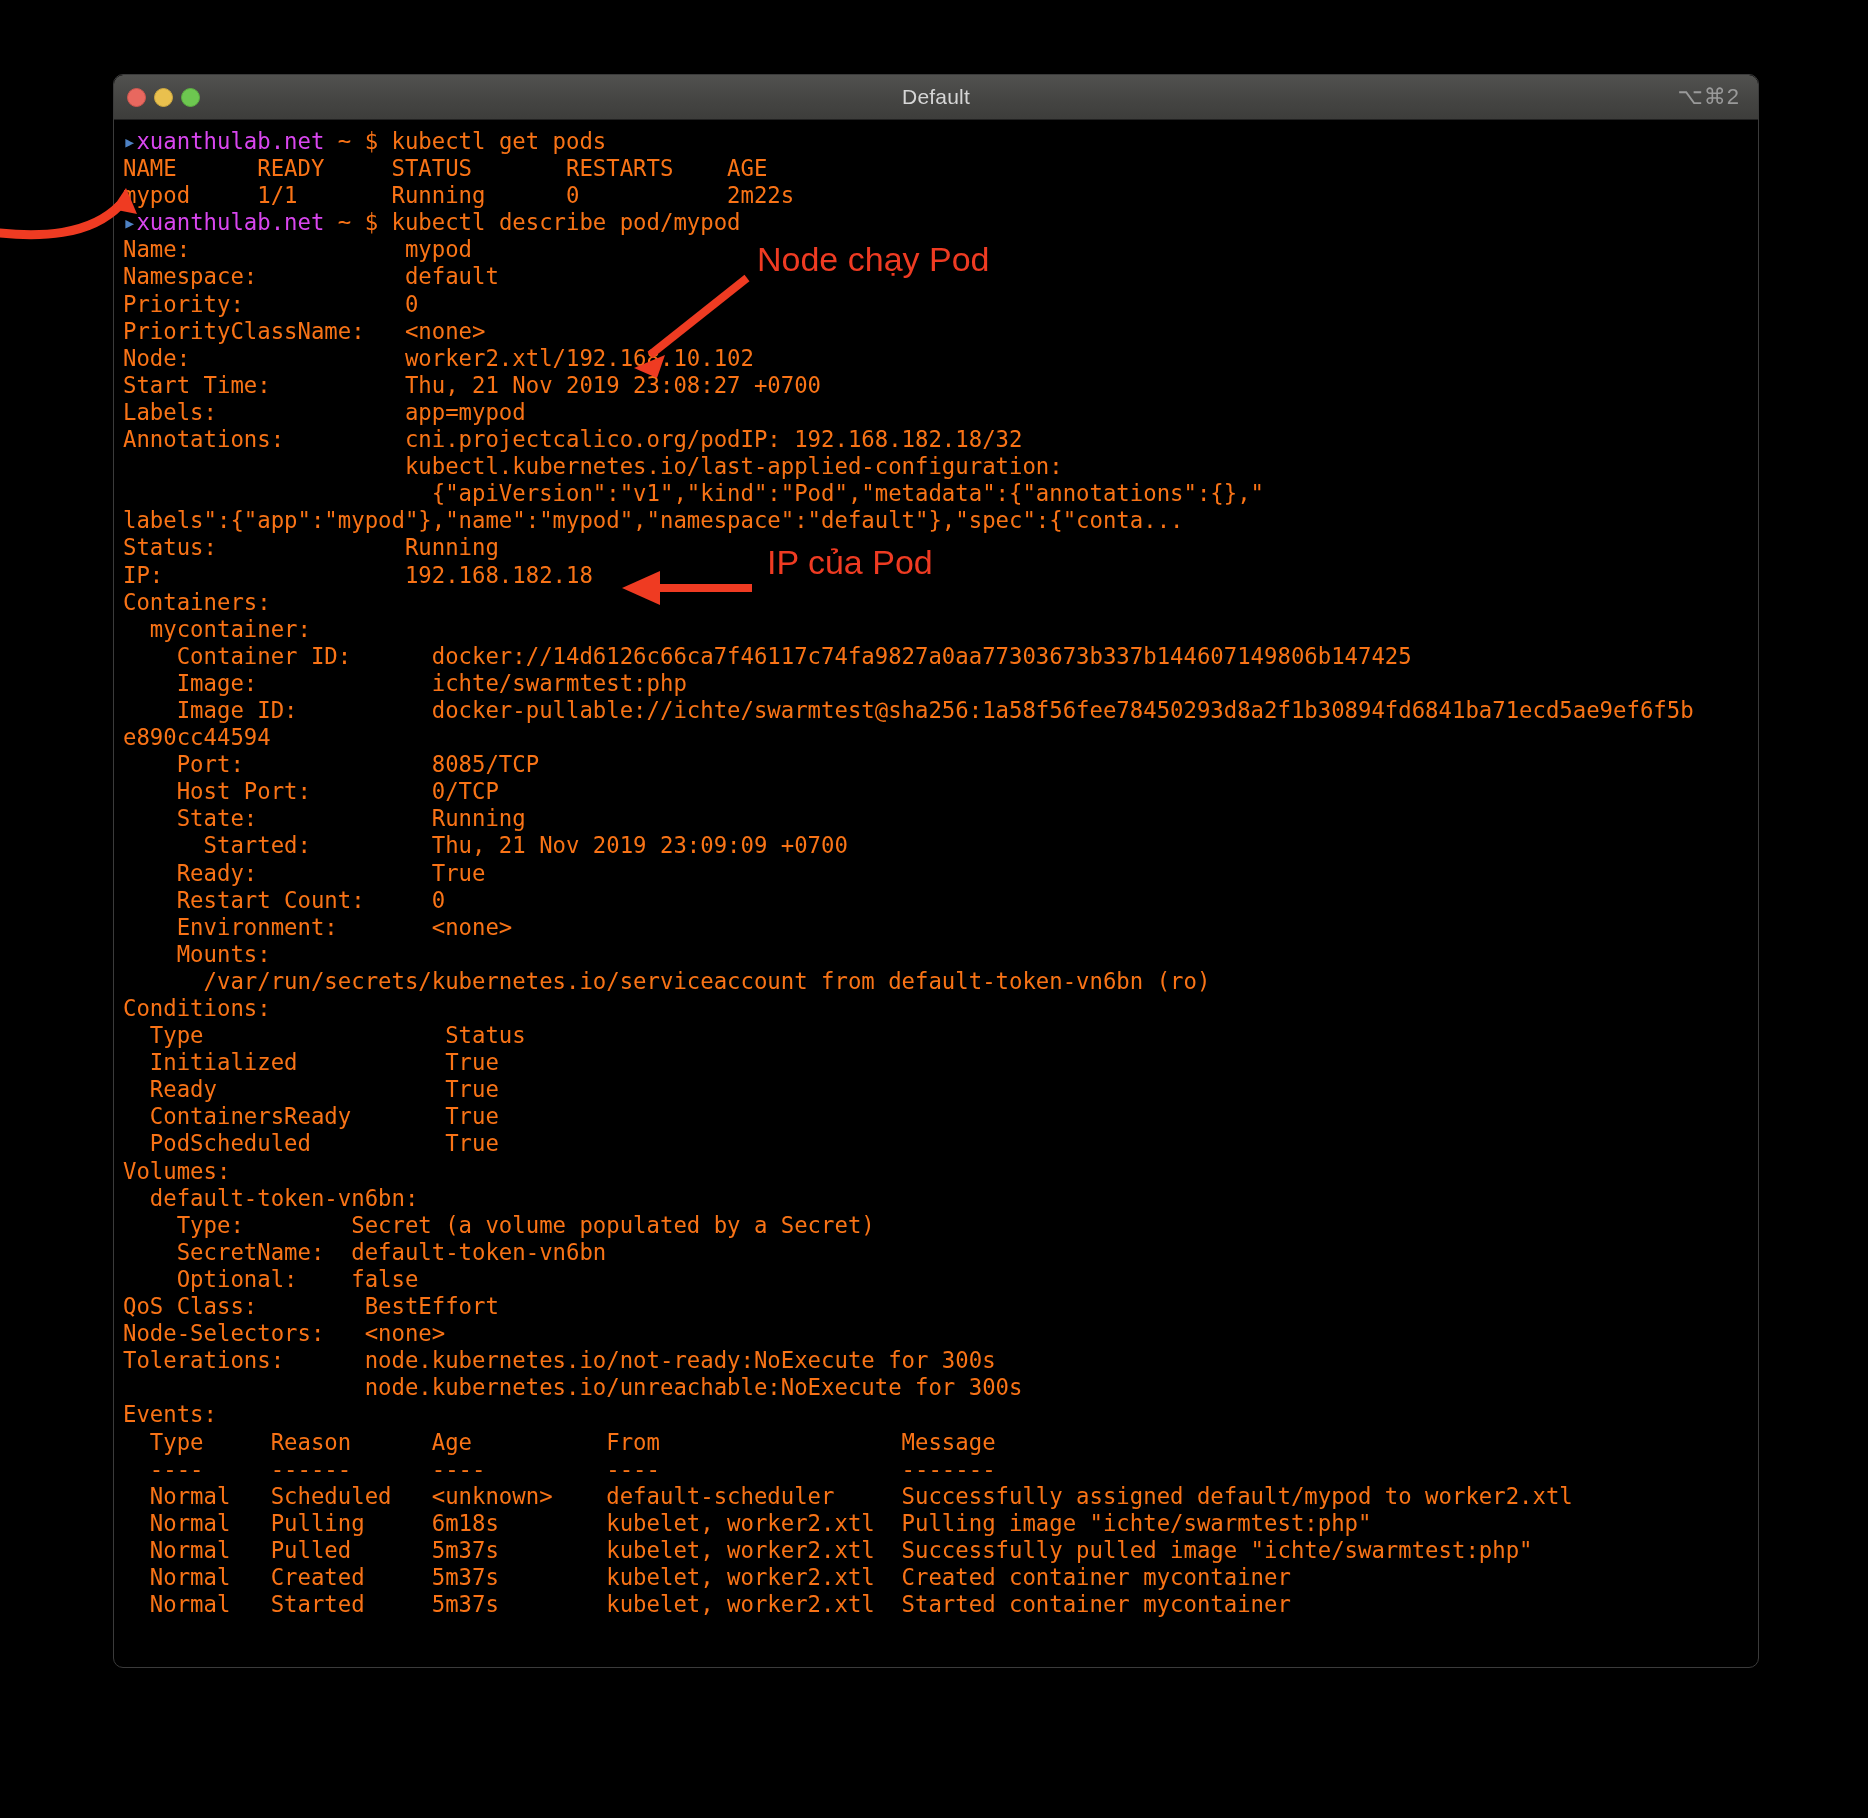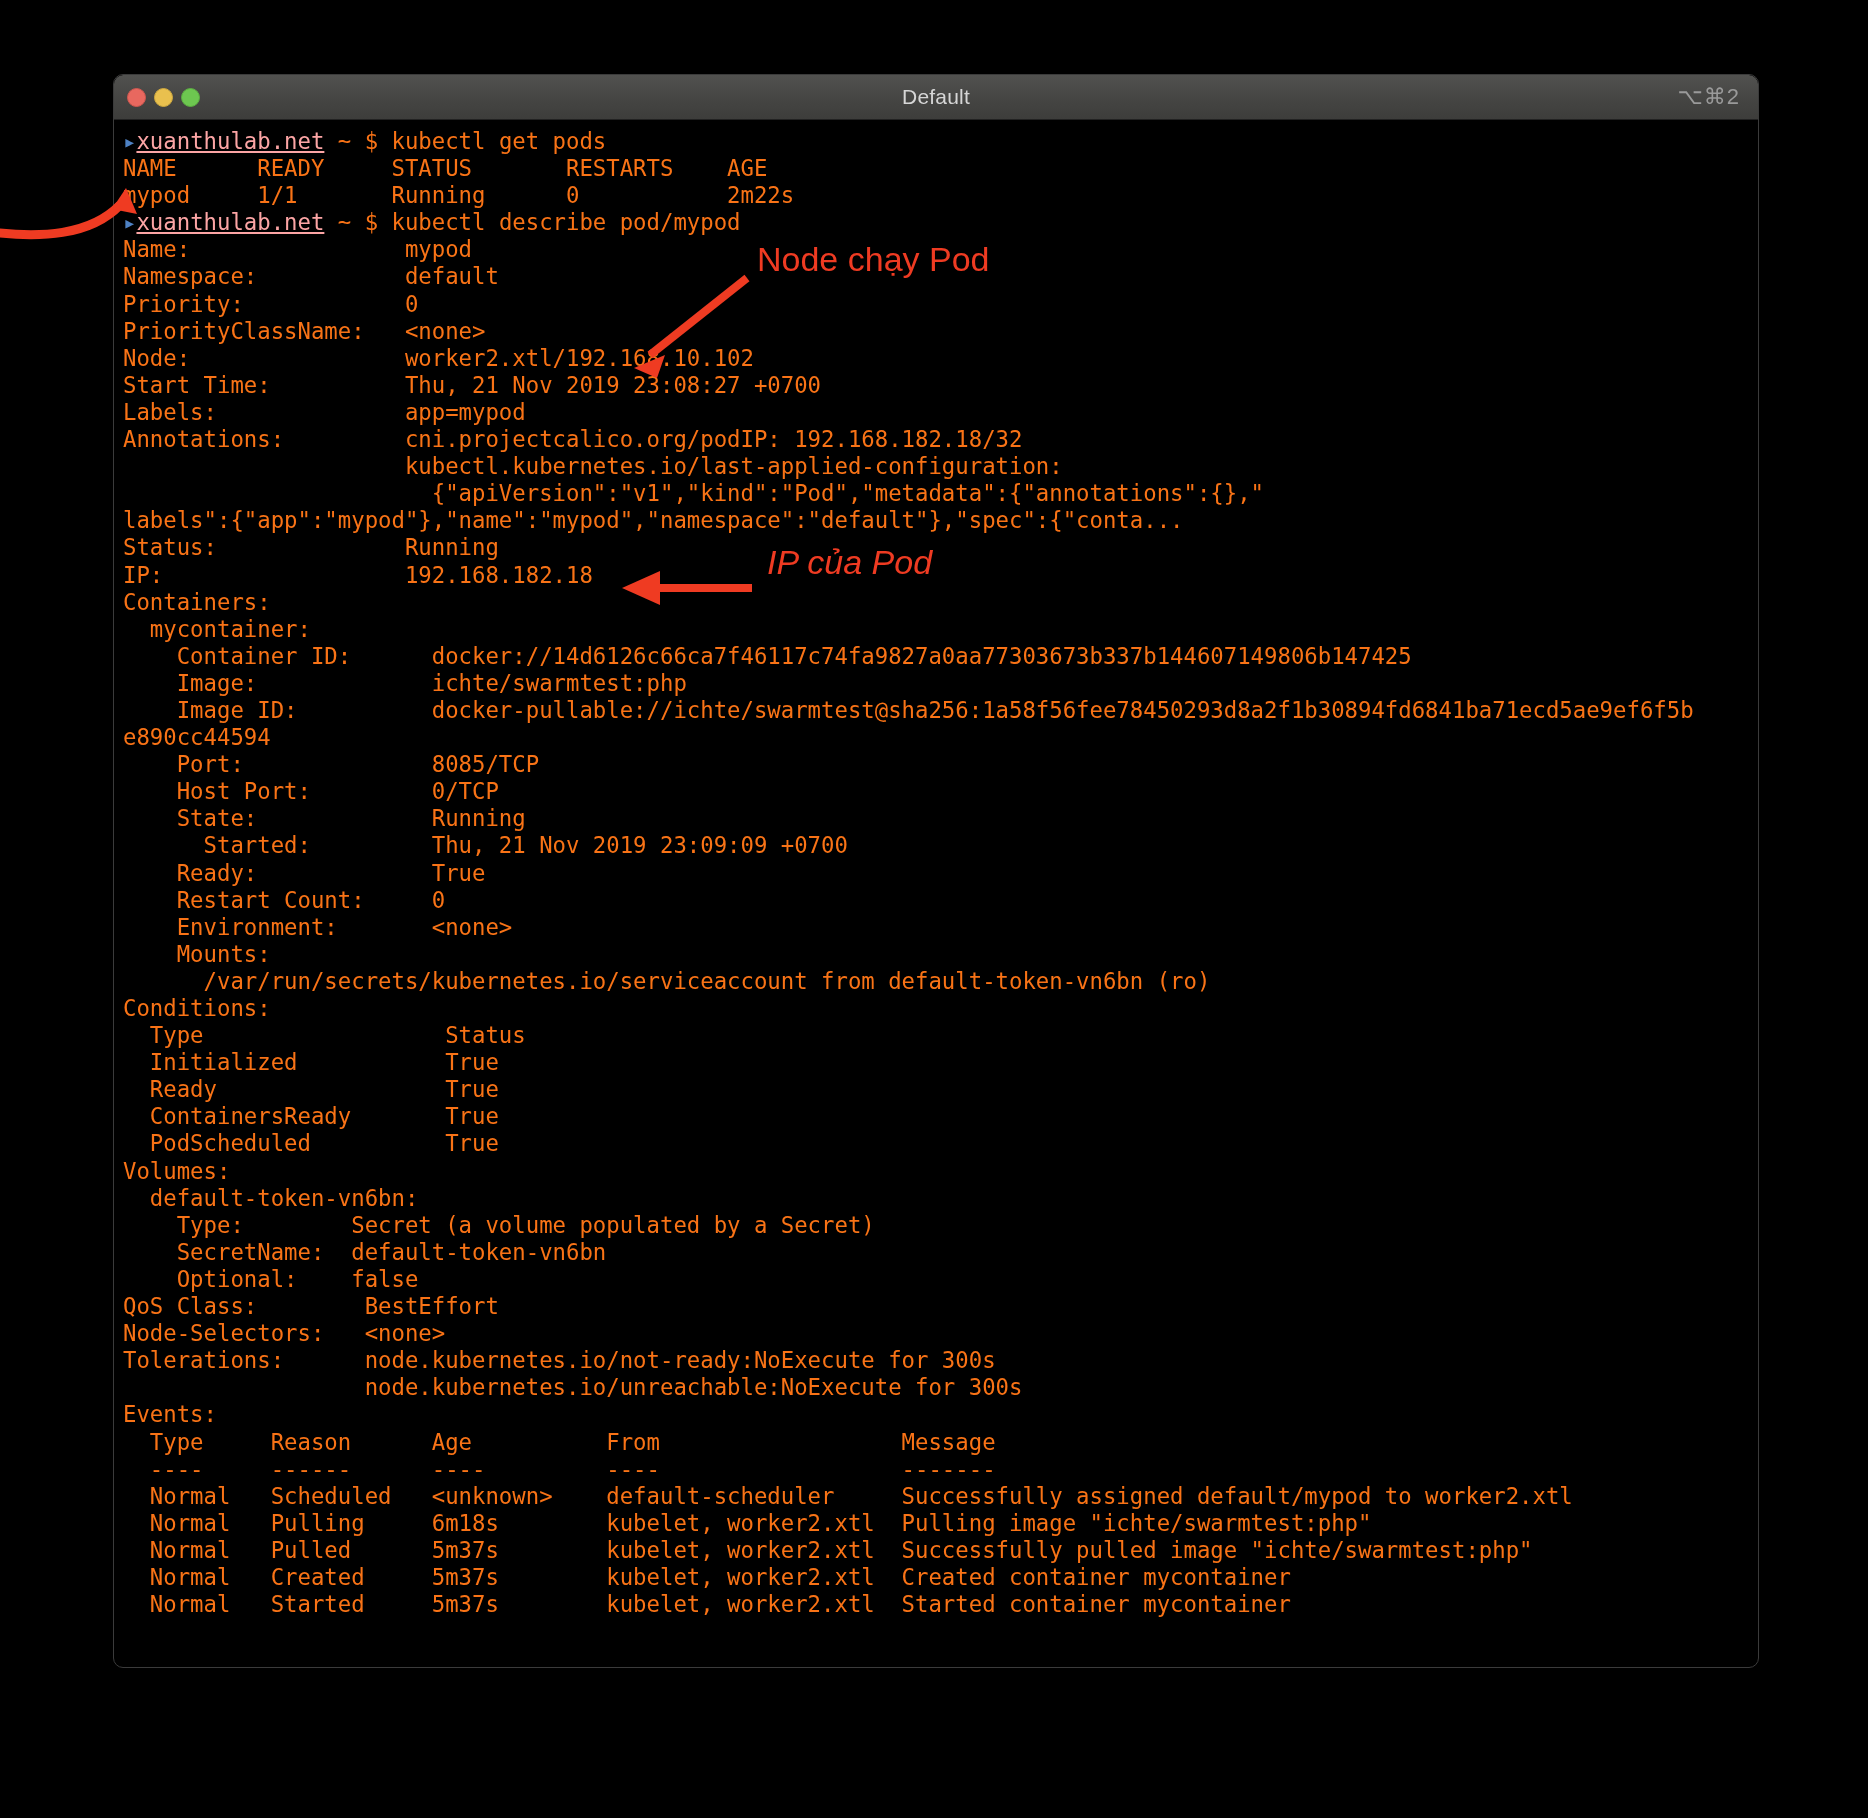--- a/index.html
+++ b/index.html
@@ -87,41 +87,41 @@
     font-size: 22.3px;
     line-height: 27.1px;
     white-space: pre;
     letter-spacing: 0px;
   }
   .line {
     padding-left: 9px;
     white-space: pre;
     min-height: 27.1px;
   }
-  .prompt-host { color: #fca5a5; text-decoration: underline; }
+  .prompt-host { color: #d946ef; }
   .prompt-marker { color: #4e82c4; }
   .plain { color: #f97316; }
 
   
   #annotations {
     position: absolute;
     left: 0; top: 0;
     width: 1489px;
     height: 1818px;
     pointer-events: none;
   }
   .annot-label {
     position: absolute;
     color: #ef3b22;
     font-family: "Liberation Sans", sans-serif;
     font-size: 34px;
     white-space: nowrap;
   }
   #annot-node-label { left: 757px; top: 240px; }
-  #annot-ip-label   { left: 767px; top: 543px; font-style: italic; }
+  #annot-ip-label   { left: 767px; top: 543px; }
 </style>
 </head>
 <body>
 
 <div id="terminal-window">
 
   <div id="title-bar">
     <div id="traffic-lights">
       <span class="light close"></span>
       <span class="light minimize"></span>

